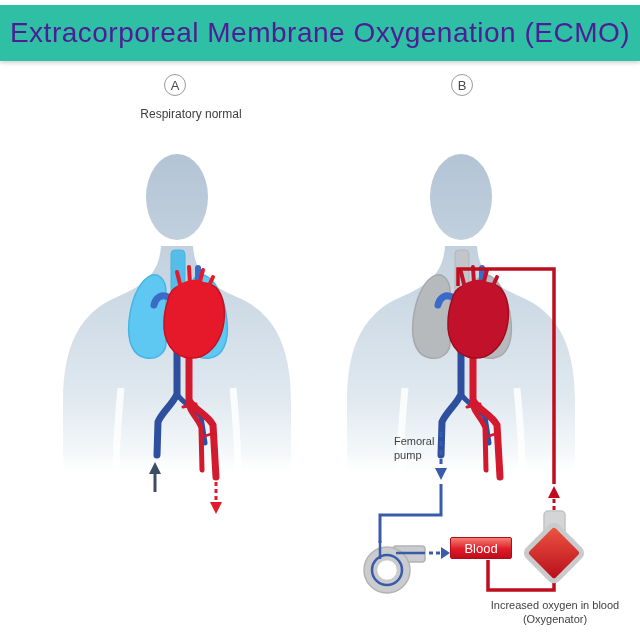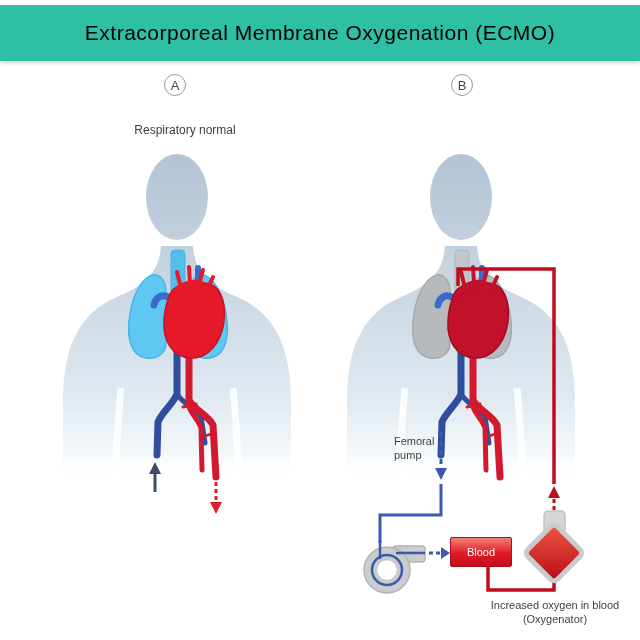--- a/index.html
+++ b/index.html
@@ -6,42 +6,42 @@
   .stage{
     position:relative;width:640px;height:640px;overflow:hidden;background:#fff;
     font-family:"Liberation Sans",sans-serif;color:#3d3d3d;
   }
   
   .banner{
     position:absolute;left:0;top:5px;width:640px;height:56px;
     background:#2fbfa4;display:flex;align-items:center;justify-content:center;
     box-shadow:0 2px 4px rgba(0,0,0,.18);
   }
-  .banner span{color:#000000;font-size:21px;letter-spacing:.5px;white-space:nowrap;}
+  .banner span{color:#4c1d95;font-size:28px;letter-spacing:.5px;white-space:nowrap;}
   
   .badge{
     position:absolute;width:22px;height:22px;border:1.3px solid #9b9b9b;border-radius:50%;
     display:flex;align-items:center;justify-content:center;
     font-size:13px;color:#4a4a4a;background:#fff;box-sizing:border-box;
   }
   .badge-a{left:164px;top:74px;}
   .badge-b{left:451px;top:74px;}
   .sect-title{position:absolute;font-size:12px;line-height:15px;text-align:center;color:#3d3d3d;}
-  .title-a{left:95px;top:107px;width:180px;margin-top:16px;}
+  .title-a{left:101px;top:107px;width:180px;}
   .title-b{left:362px;top:107px;width:200px;}
   
   .canvas{position:absolute;left:0;top:0;width:640px;height:640px;}
   
   .femoral{position:absolute;left:394px;top:434px;font-size:11px;line-height:14px;color:#3f3f3f;}
   .blood-box{
-    position:absolute;left:450px;top:537px;width:62px;height:30px;
+    position:absolute;left:450px;top:537px;width:62px;height:22px;
     background:linear-gradient(#f47f72,#e01b28 55%,#c00d1c);
     border:1px solid #b00d1c;border-radius:2px;box-sizing:border-box;
     display:flex;align-items:center;justify-content:center;
-    color:#fff;font-size:11px;
+    color:#fff;font-size:13px;
   }
   .caption{position:absolute;font-size:11px;line-height:14px;text-align:center;color:#3f3f3f;}
   .caption-pump{left:281px;top:598px;width:200px;}
   .caption-oxy{left:460px;top:598px;width:190px;}
 </style>
 </head>
 <body>
 
 <div class="stage">
 

